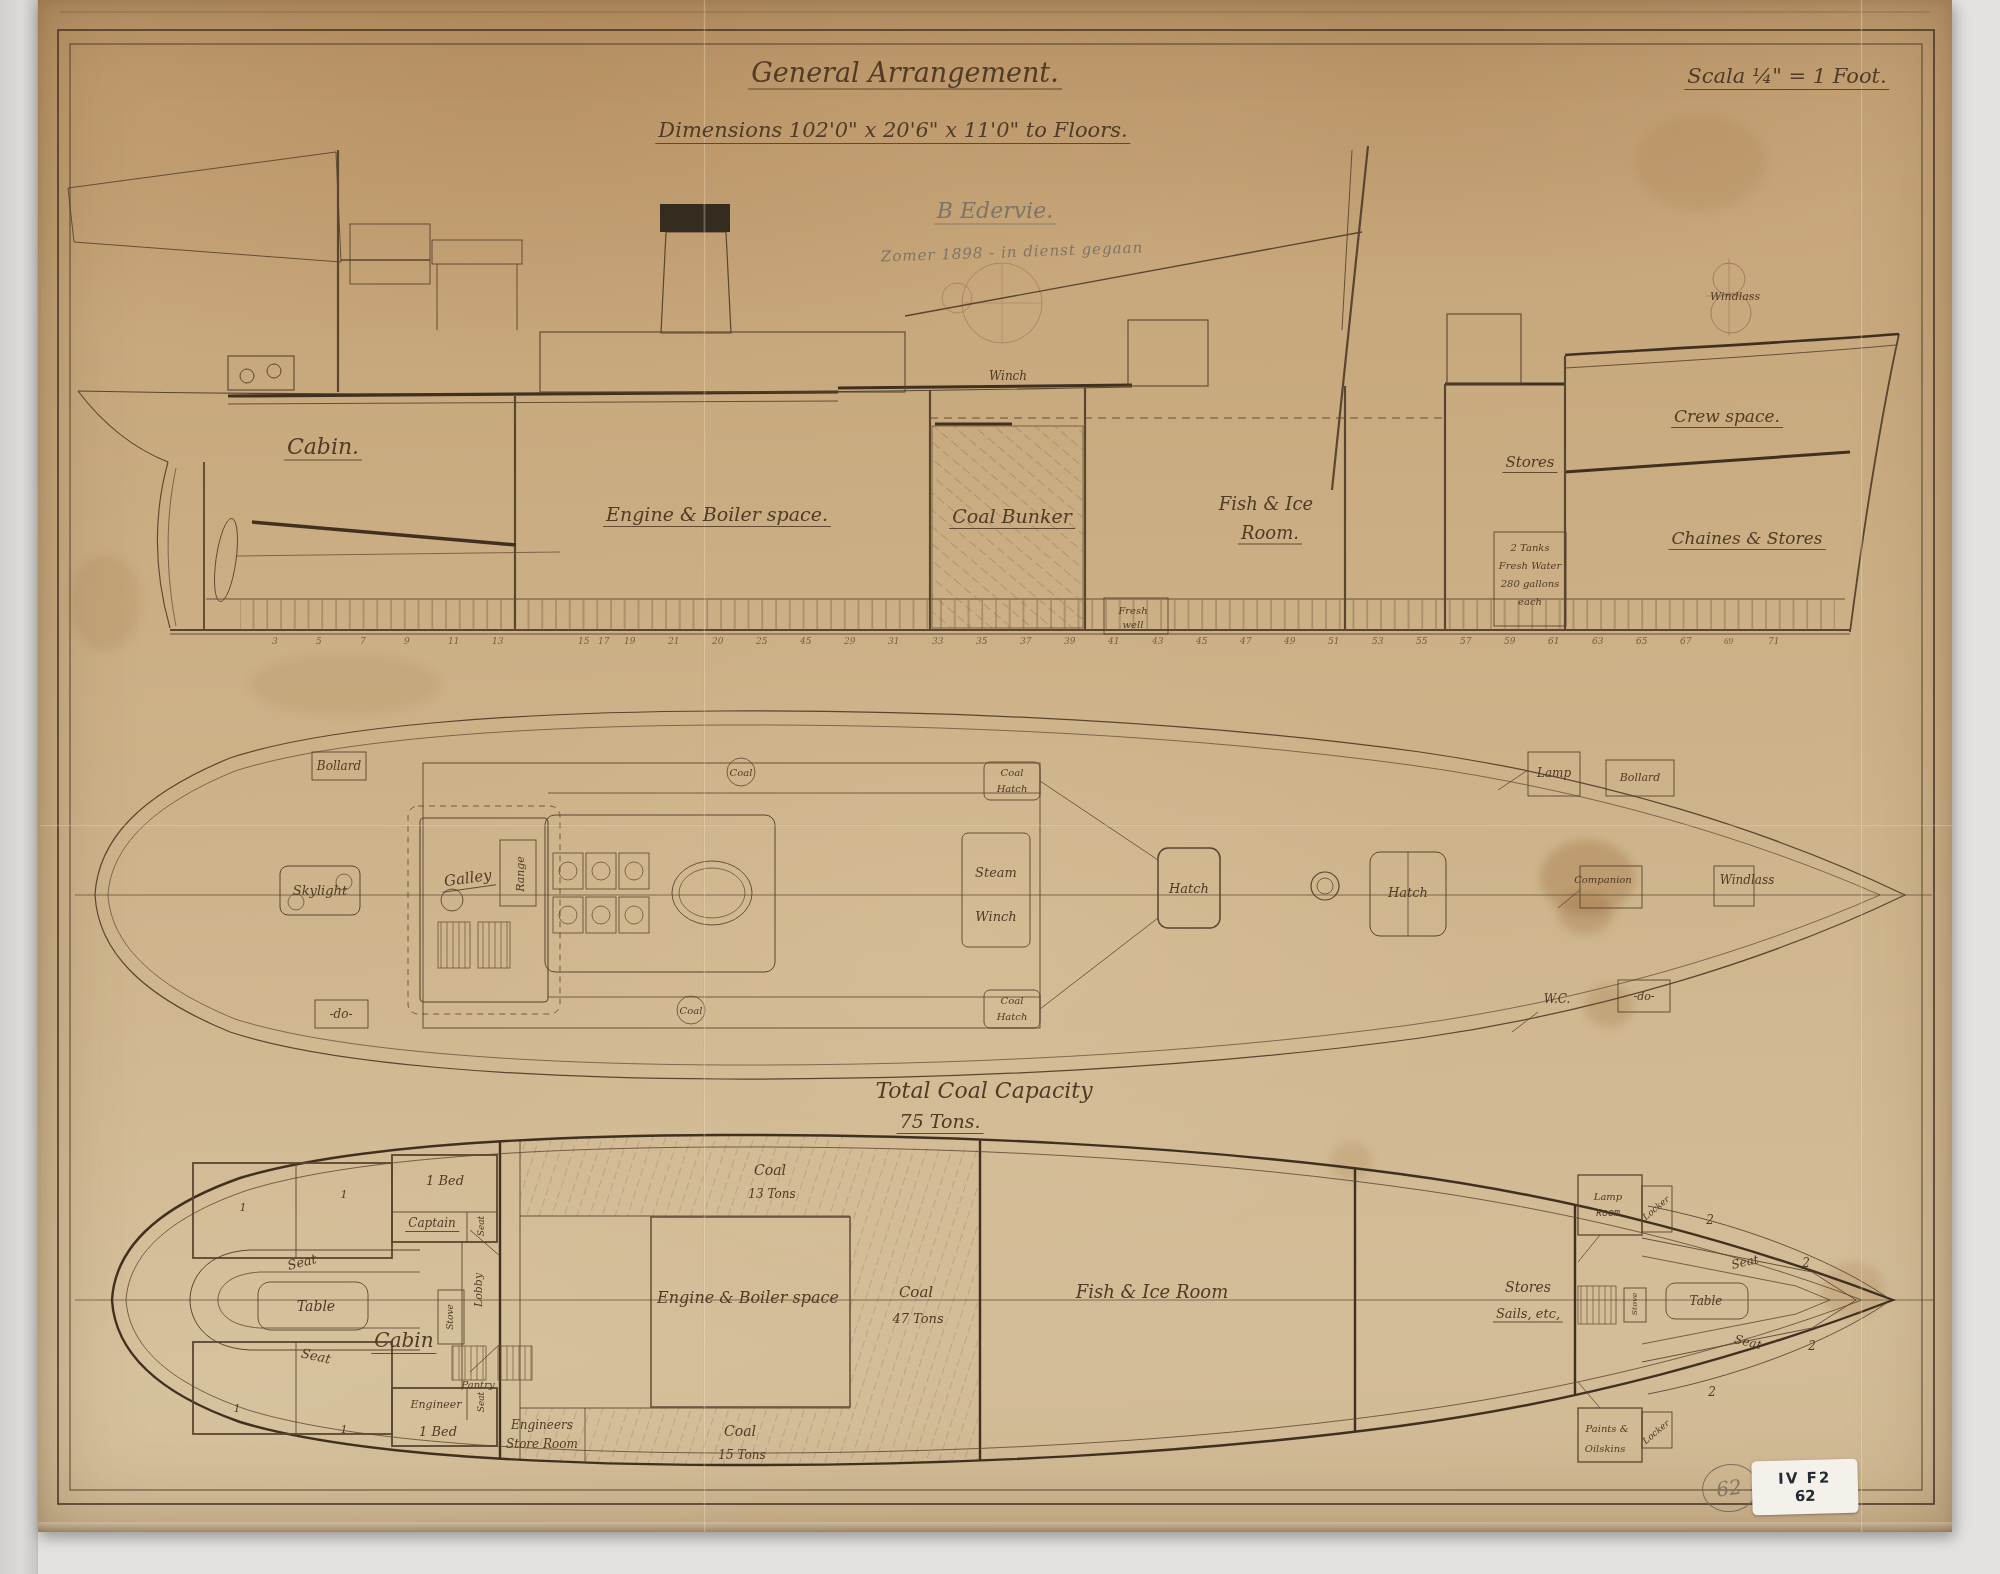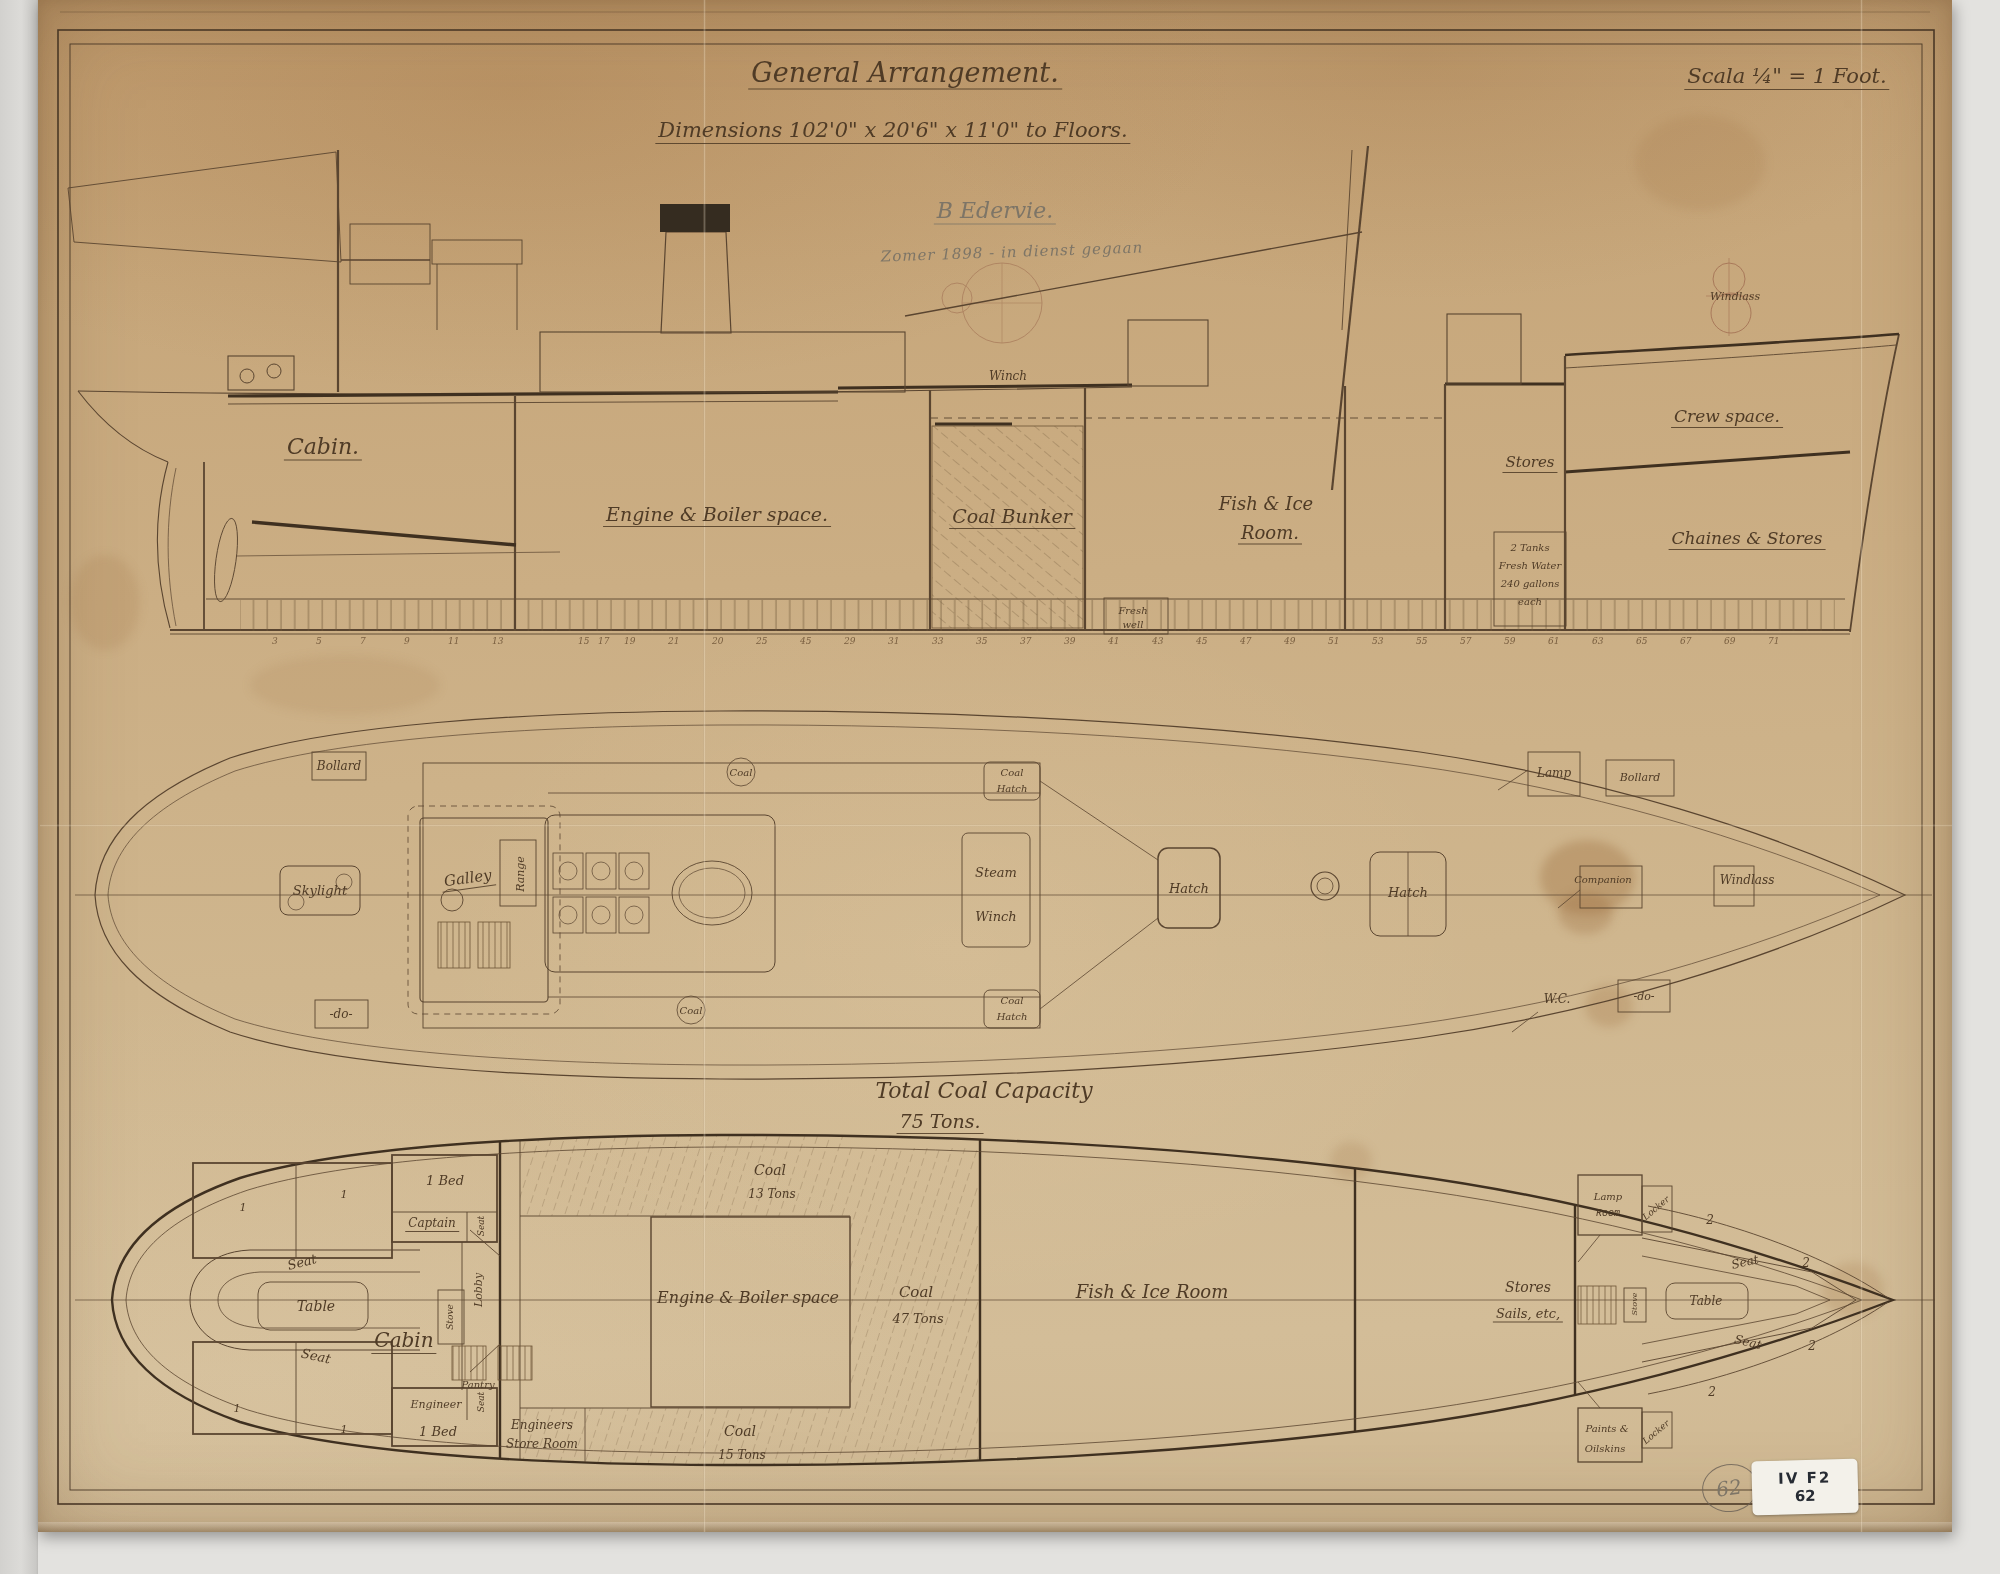--- a/index.html
+++ b/index.html
@@ -266,21 +266,21 @@
     <span class="lbl u" style="left:1012px;top:517px;font-size:19px;">Coal Bunker</span>
     <span class="lbl" style="left:1266px;top:503px;font-size:18px;">Fish &amp; Ice</span>
     <span class="lbl u" style="left:1270px;top:533px;font-size:18px;">Room.</span>
     <span class="lbl" style="left:1008px;top:376px;font-size:12px;">Winch</span>
     <span class="lbl u" style="left:1530px;top:463px;font-size:15px;">Stores</span>
     <span class="lbl u" style="left:1727px;top:417px;font-size:17px;">Crew space.</span>
     <span class="lbl u" style="left:1747px;top:539px;font-size:17px;">Chaines &amp; Stores</span>
     <span class="lbl" style="left:1735px;top:296px;font-size:11px;">Windlass</span>
     <span class="lbl" style="left:1530px;top:547px;font-size:10px;">2 Tanks</span>
     <span class="lbl" style="left:1530px;top:565px;font-size:10px;">Fresh Water</span>
-    <span class="lbl" style="left:1530px;top:583px;font-size:10px;">240 gallons</span>
+    <span class="lbl" style="left:1530px;top:583px;font-size:10px;">280 gallons</span>
     <span class="lbl" style="left:1530px;top:601px;font-size:10px;">each</span>
     <span class="lbl" style="left:1133px;top:610px;font-size:10px;">Fresh</span>
     <span class="lbl" style="left:1133px;top:624px;font-size:10px;">well</span>
     <div class="frames">
         <span style="left: 272px;">3</span>
         <span style="left: 316px;">5</span>
         <span style="left: 360px;">7</span>
         <span style="left: 404px;">9</span>
         <span style="left: 448px;">11</span>
         <span style="left: 492px;">13</span>
@@ -304,21 +304,21 @@
         <span style="left: 1284px;">49</span>
         <span style="left: 1328px;">51</span>
         <span style="left: 1372px;">53</span>
         <span style="left: 1416px;">55</span>
         <span style="left: 1460px;">57</span>
         <span style="left: 1504px;">59</span>
         <span style="left: 1548px;">61</span>
         <span style="left: 1592px;">63</span>
         <span style="left: 1636px;">65</span>
         <span style="left: 1680px;">67</span>
-        <span style="left: 1724px;">69</span>
+        <span style="left: 1724px; font-family: Liberation Serif, serif;">69</span>
         <span style="left: 1768px;">71</span>
       </div>
 
     <span class="lbl" style="left:339px;top:766px;font-size:12px;">Bollard</span>
     <span class="lbl" style="left:341px;top:1014px;font-size:12px;">-do-</span>
     <span class="lbl" style="left:320px;top:890px;font-size:13px;">Skylight</span>
     <span class="lbl u" style="left:468px;top:879px;font-size:15px;transform:translate(-50%,-50%) rotate(-8deg);">Galley</span>
     <span class="lbl" style="left:520px;top:874px;font-size:11px;transform:translate(-50%,-50%) rotate(-90deg);">Range</span>
     <span class="lbl" style="left:741px;top:772px;font-size:10px;">Coal</span>
     <span class="lbl" style="left:691px;top:1010px;font-size:10px;">Coal</span>

